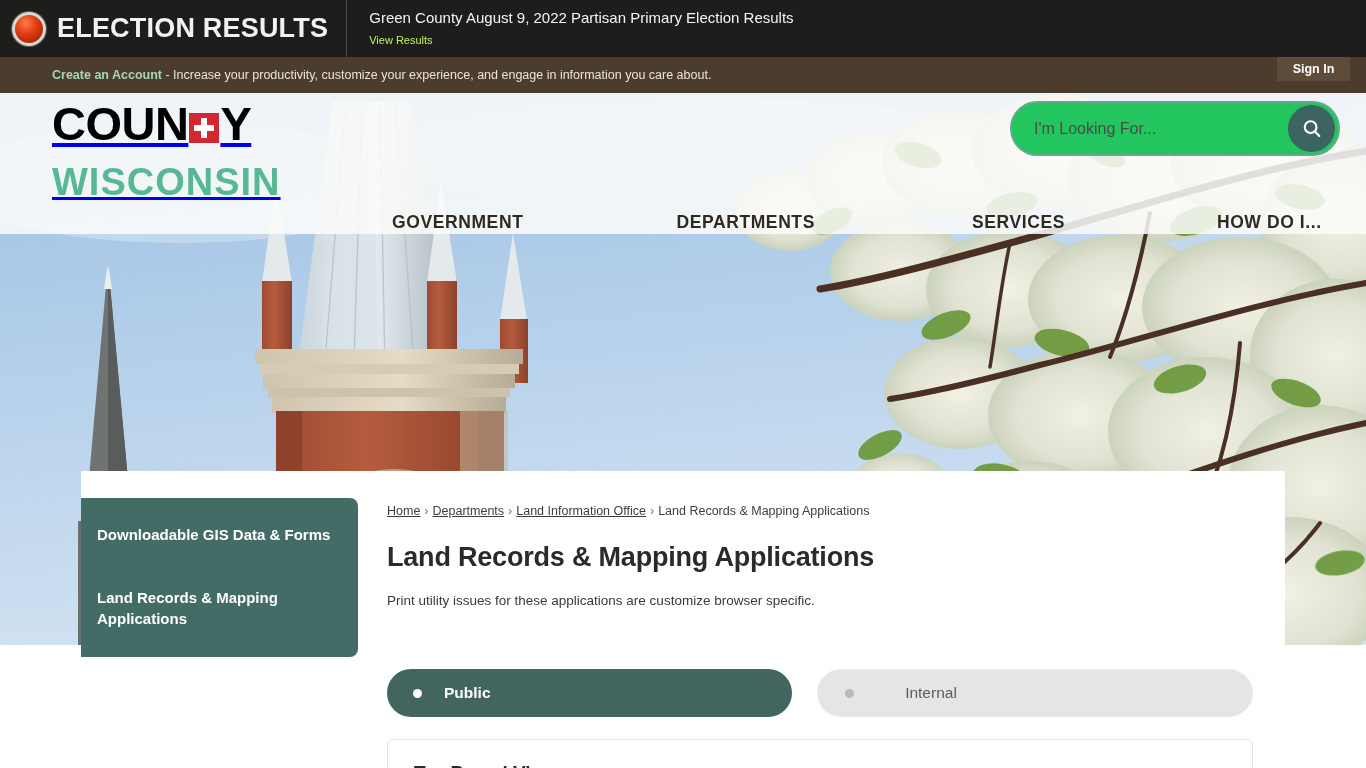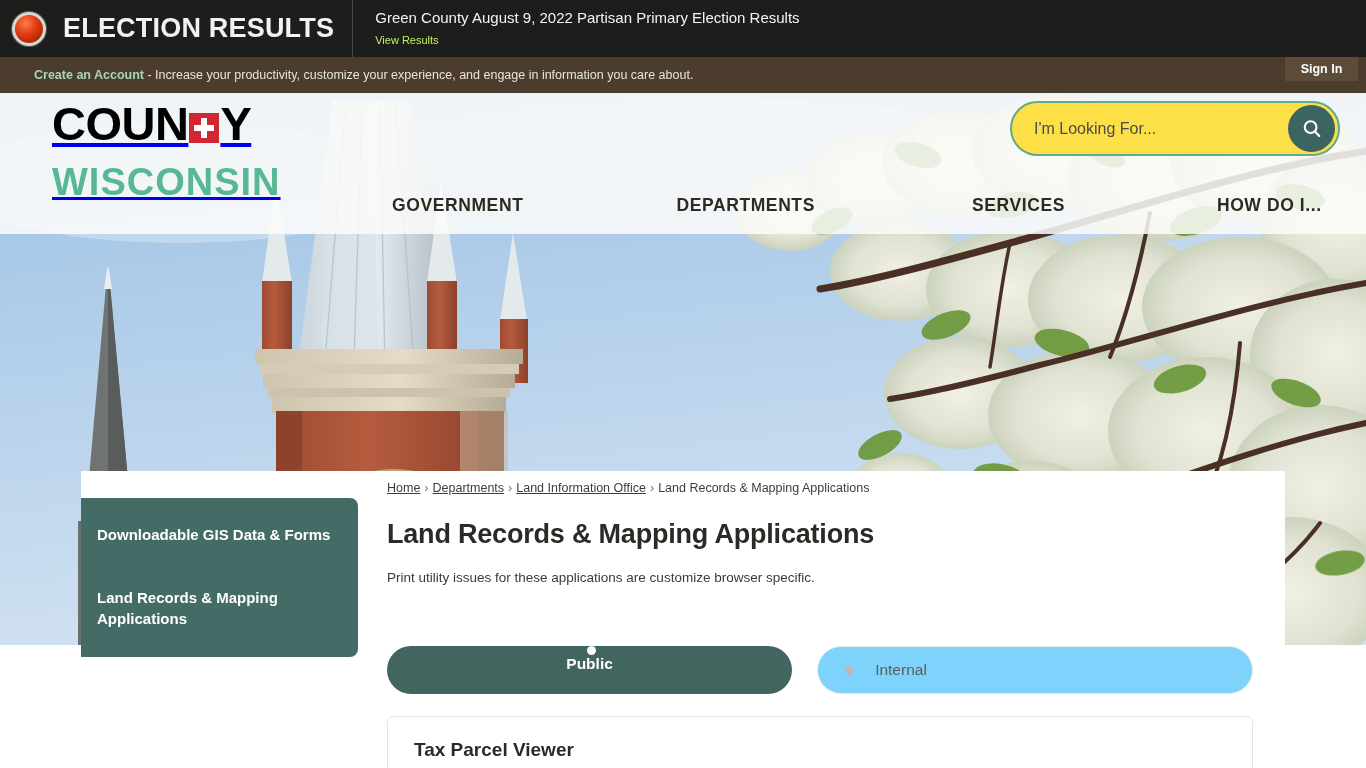--- a/index.html
+++ b/index.html
@@ -28,21 +28,21 @@
   }
   .alert-dot {
     width: 34px; height: 34px; border-radius: 50%;
     background:
       radial-gradient(circle at 38% 30%, #ff7a4d 0%, #e03c11 42%, #8c1b05 100%);
     border: 3px solid #d9d9d4;
     box-shadow: 0 0 0 1px #5a5a57;
     flex: none;
   }
   #alert-brand-text {
-    margin-left: 17px;
+    margin-left: 11px;
     color: #f2f2f0;
     font-family: "Liberation Sans Narrow", "Liberation Sans", sans-serif;
     font-weight: bold;
     font-size: 27px;
     letter-spacing: 0.2px;
     white-space: nowrap;
   }
   #alert-msg { padding-left: 22px; line-height: 1.32; }
   #alert-title {
     color: #f4f4f2; font-size: 15px; white-space: nowrap;
@@ -54,28 +54,28 @@
   }
 
   
   #account-bar {
     position: absolute; left: 0; top: 57px;
     width: 1366px; height: 36px;
     background: #4b3c2d;
     display: flex; align-items: center;
   }
   #account-msg {
-    padding-left: 34px; font-size: 12.5px; color: #e9e4dc;
+    padding-left: 52px; font-size: 12.5px; color: #e9e4dc;
     white-space: nowrap;
   }
   #account-msg .acct-link {
     color: #a7d6b5; font-weight: bold; text-decoration: none; cursor: pointer;
   }
   #sign-in-button {
-    position: absolute; right: 8px; top: 0;
+    position: absolute; right: 16px; top: 0;
     width: 73px; height: 24px;
     background: #5d4c3a;
     color: #ffffff; font-size: 12.5px; font-weight: bold;
     display: flex; align-items: center; justify-content: center;
     border: none; cursor: pointer;
     font-family: "Liberation Sans", sans-serif;
   }
 
   
   #hero {
@@ -120,21 +120,21 @@
   #logo .swiss::before { left: 12px; top: 5px; width: 6px; height: 20px; }
   #logo .swiss::after  { left: 5px; top: 12px; width: 20px; height: 6px; }
   #logo .lg-wisconsin {
     display: block; color: #57b894; font-size: 38px;
     letter-spacing: 1px; margin-top: 20px;
   }
 
   #search-wrap {
     position: absolute; right: 26px; top: 8px;
     width: 330px; height: 55px;
-    background: #fde047;
+    background: #22c55e;
     border: 2px solid #63a98c;
     border-radius: 28px;
     display: flex; align-items: center;
   }
   #search-input {
     flex: 1; height: 49px;
     border: none; outline: none; background: transparent;
     padding-left: 22px;
     font-size: 16px; color: #3a3a38;
     font-family: "Liberation Sans", sans-serif;
@@ -145,21 +145,21 @@
     width: 47px; height: 47px; margin-right: 3px;
     border: none; border-radius: 50%;
     background: #3c6460; cursor: pointer;
     display: flex; align-items: center; justify-content: center;
     flex: none;
   }
 
   #main-nav {
     position: absolute; left: 330px; top: 90px;
     width: 1036px; height: 50px;
-    display: flex; align-items: flex-start;
+    display: flex; align-items: flex-end;
   }
   .nav-item {
     color: #2f2a20;
     font-family: "Liberation Sans Narrow", "Liberation Sans", sans-serif;
     font-weight: bold; font-size: 17.5px; letter-spacing: 0.6px;
     text-decoration: none; cursor: pointer; white-space: nowrap;
     padding-top: 12px;
   }
   .nav-item:nth-child(1) { margin-left: 62px; }
   .nav-item:nth-child(2) { margin-left: 153px; }
@@ -203,21 +203,21 @@
     font-weight: bold;
     font-size: 15px;
     line-height: 1.4;
     text-decoration: none;
     cursor: pointer;
   }
   .sidebar-item + .sidebar-item { margin-top: 22px; }
 
   
   #main-col {
-    position: absolute; left: 387px; top: 450px;
+    position: absolute; left: 387px; top: 473px;
     width: 880px;
     z-index: 8;
   }
   #breadcrumb {
     padding-top: 31px;
     font-size: 12.5px; color: #3d3d3b;
     white-space: nowrap;
   }
   #breadcrumb a { color: #3d3d3b; text-decoration: underline; cursor: pointer; }
   #breadcrumb .sep { padding: 0 4px; color: #6c6c6a; }
@@ -243,27 +243,27 @@
   }
   .tab {
     display: flex; align-items: center;
     border-radius: 24px;
     cursor: pointer;
     font-family: "Liberation Sans", sans-serif;
   }
   .tab-public {
     width: 409px; height: 48px;
     background: #42655f;
-    color: #ffffff; font-weight: bold; font-size: 15.5px; flex-direction: column;
+    color: #ffffff; font-weight: bold; font-size: 15.5px;
   }
   .tab-internal {
     width: 440px; height: 48px;
-    background: #7dd3fc;
+    background: #e5e5e5;
     border: 1px solid #ebebeb;
-    color: #5c5c5a; font-size: 15.5px;
+    color: #5c5c5a; font-size: 15.5px; gap: 30px;
   }
   .tab-bullet {
     width: 9px; height: 9px; border-radius: 50%;
     margin-left: 26px; margin-right: 22px;
     flex: none;
   }
   .tab-public .tab-bullet { background: #ffffff; }
   .tab-internal .tab-bullet { background: #b9b9b7; margin-left: 27px; margin-right: 21px; }
 
   #app-panel {

